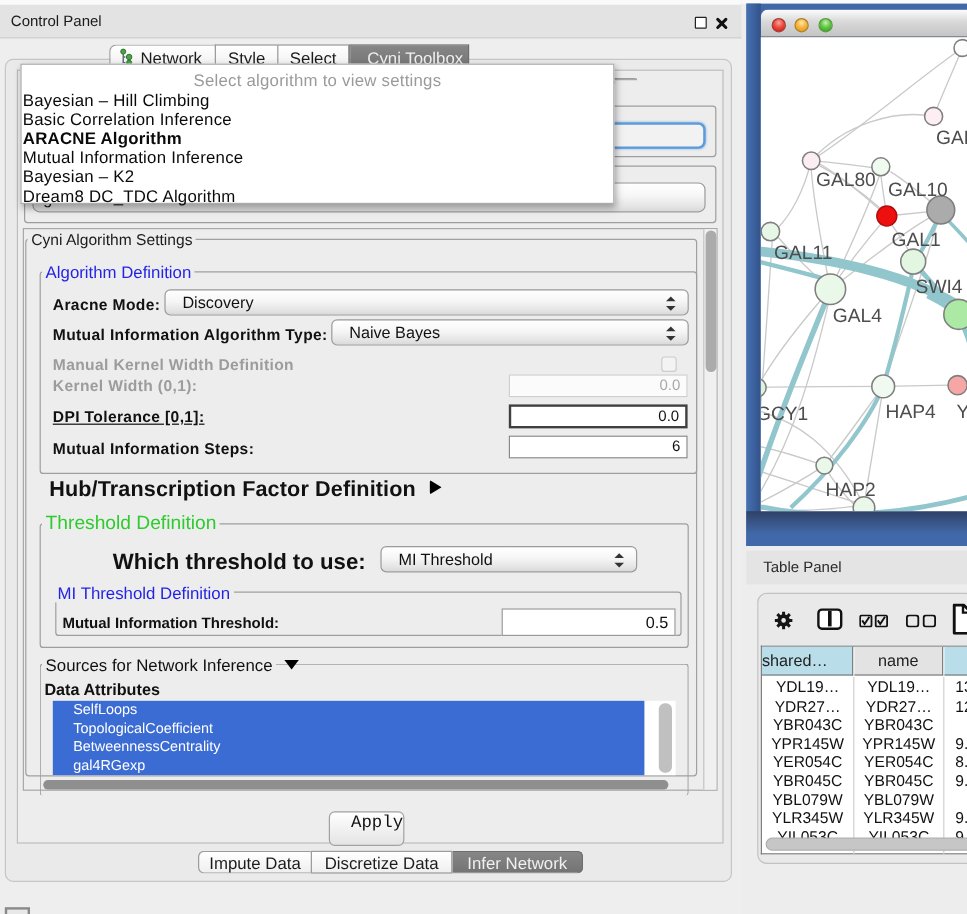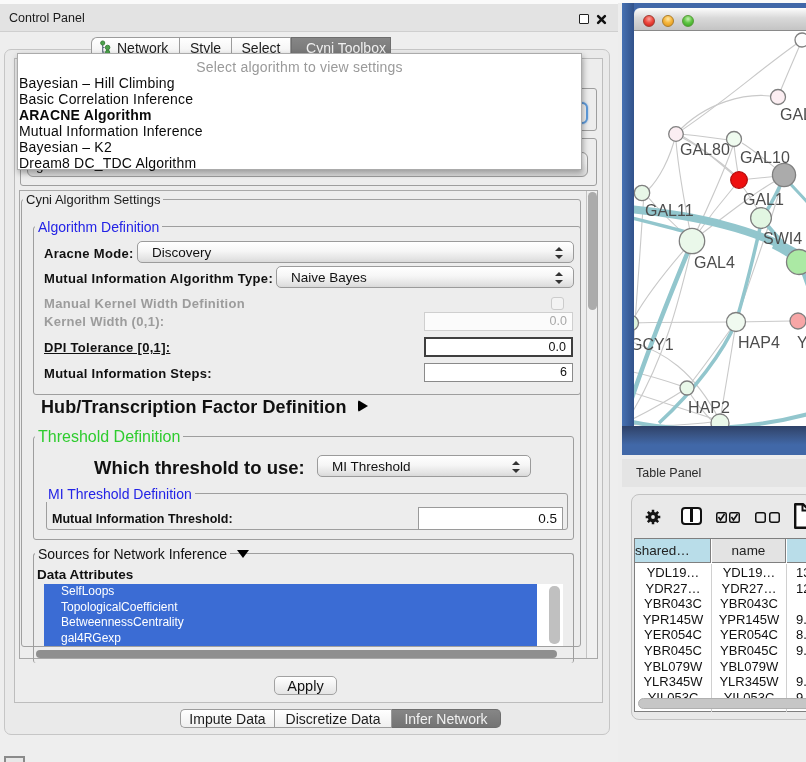--- a/index.html
+++ b/index.html
@@ -111,31 +111,31 @@
 <div class="group" style="left:33px;top:553px;width:541px;height:110px;border-bottom:none;">
   <span class="gtitle" style="color:#111;font-size:14px;">Sources for Network Inference</span>
 </div>
 <div class="abs" style="left:237px;top:550px;width:0;height:0;border-left:6px solid transparent;border-right:6px solid transparent;border-top:8px solid #000;"></div>
 <div class="abs bold" style="left:37px;top:567px;font-size:13.5px;color:#111;">Data Attributes</div>
 <div class="abs" style="left:44px;top:584px;width:519px;height:62px;background:#ffffff;"></div>
 <div class="abs" style="left:44px;top:584px;width:493px;height:62px;background:#3b6cd4;color:#fff;font-size:12px;line-height:15.5px;padding-left:17px;">
 SelfLoops<br>TopologicalCoefficient<br>BetweennessCentrality<br>gal4RGexp</div>
 <div class="abs" style="left:549px;top:586px;width:11px;height:58px;background:#c0c0c0;border-radius:5px;"></div>
 
-<div class="abs" style="left:274px;top:676px;width:63px;height:19px;border:1px solid #a2a2a2;border-radius:5px;background:linear-gradient(#ffffff,#e4e4e4);font-size:14.5px;color:#111;text-align:center;line-height:18px;">Apply</div>
-
-<div class="abs" style="left:152px;top:709px;height:19px;display:flex;font-size:14px;color:#1c1c1c;padding-left:28px;">
+<div class="abs" style="left:274px;top:676px;width:63px;height:29px;border:1px solid #a2a2a2;border-radius:5px;background:linear-gradient(#ffffff,#e4e4e4);font-size:14.5px;color:#111;text-align:right;line-height:18px;font-family:Liberation Mono, monospace;">Apply</div>
+
+<div class="abs" style="left:137px;top:709px;height:19px;display:flex;font-size:14px;color:#1c1c1c;padding-left:28px;">
   <div style="width:94px;border:1px solid #9c9c9c;border-right:none;border-radius:5px 0 0 5px;background:linear-gradient(#ffffff,#efefef);display:flex;align-items:center;justify-content:center;">Impute Data</div>
   <div style="width:118px;border:1px solid #9c9c9c;background:linear-gradient(#ffffff,#efefef);display:flex;align-items:center;justify-content:center;">Discretize Data</div>
   <div style="width:109px;border:1px solid #6e6e6e;border-left:none;border-radius:0 5px 5px 0;background:linear-gradient(#868686,#747474);color:#f0f0f0;display:flex;align-items:center;justify-content:center;">Infer Network</div>
 </div>
 
 <div class="abs" style="left:4px;top:756px;width:21px;height:10px;border:2px solid #8a8a8a;background:#e8e8e8;"></div>
 
-<div class="abs" style="left:17px;top:53px;width:565px;height:117px;background:#ffffff;border:1px solid #ababab;box-shadow:1px 3px 6px rgba(0,0,0,0.35);font-size:14px;letter-spacing:0.2px;color:#0a0a0a;">
+<div class="abs" style="left:17px;top:53px;width:495px;height:117px;background:#ffffff;border:1px solid #ababab;box-shadow:1px 3px 6px rgba(0,0,0,0.35);font-size:14px;letter-spacing:0.2px;color:#0a0a0a;">
   <div style="text-align:center;color:#9a9a9a;height:22px;padding-top:5px;">Select algorithm to view settings</div>
   <div style="line-height:15.9px;padding-left:1px;">Bayesian – Hill Climbing<br>Basic Correlation Inference<br><span class="bold">ARACNE Algorithm</span><br>Mutual Information Inference<br>Bayesian – K2<br>Dream8 DC_TDC Algorithm</div>
 </div>
 
 <div class="abs" style="left:618px;top:0;width:188px;height:455px;background:#ededed;"></div>
 <div class="abs" style="left:622px;top:0;width:184px;height:455px;background:#4067a8;"></div>
 <div class="abs" style="left:618px;top:0;width:188px;height:3px;background:#fafafa;"></div>
 
 <div class="abs" style="left:622px;top:3px;width:12px;height:452px;background:linear-gradient(90deg,#4671b2,#32528a);"></div>
 

